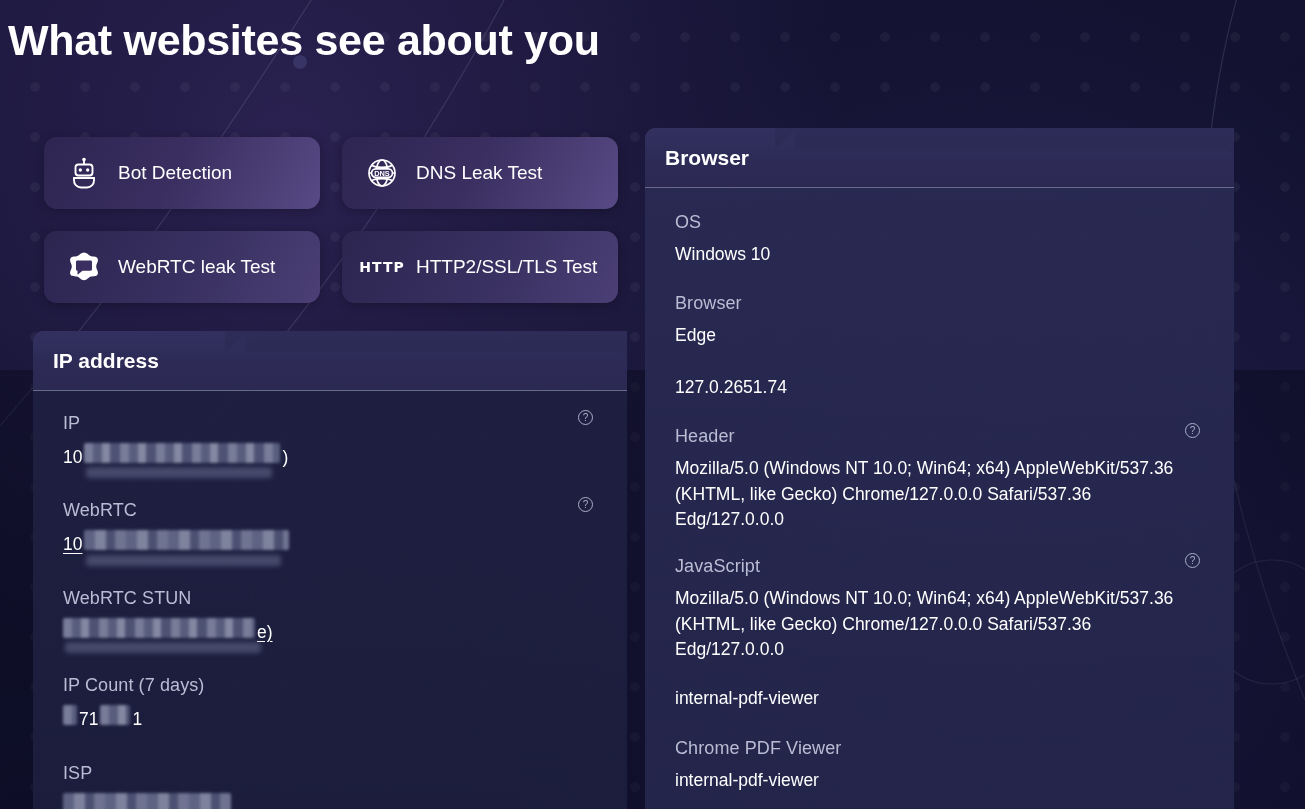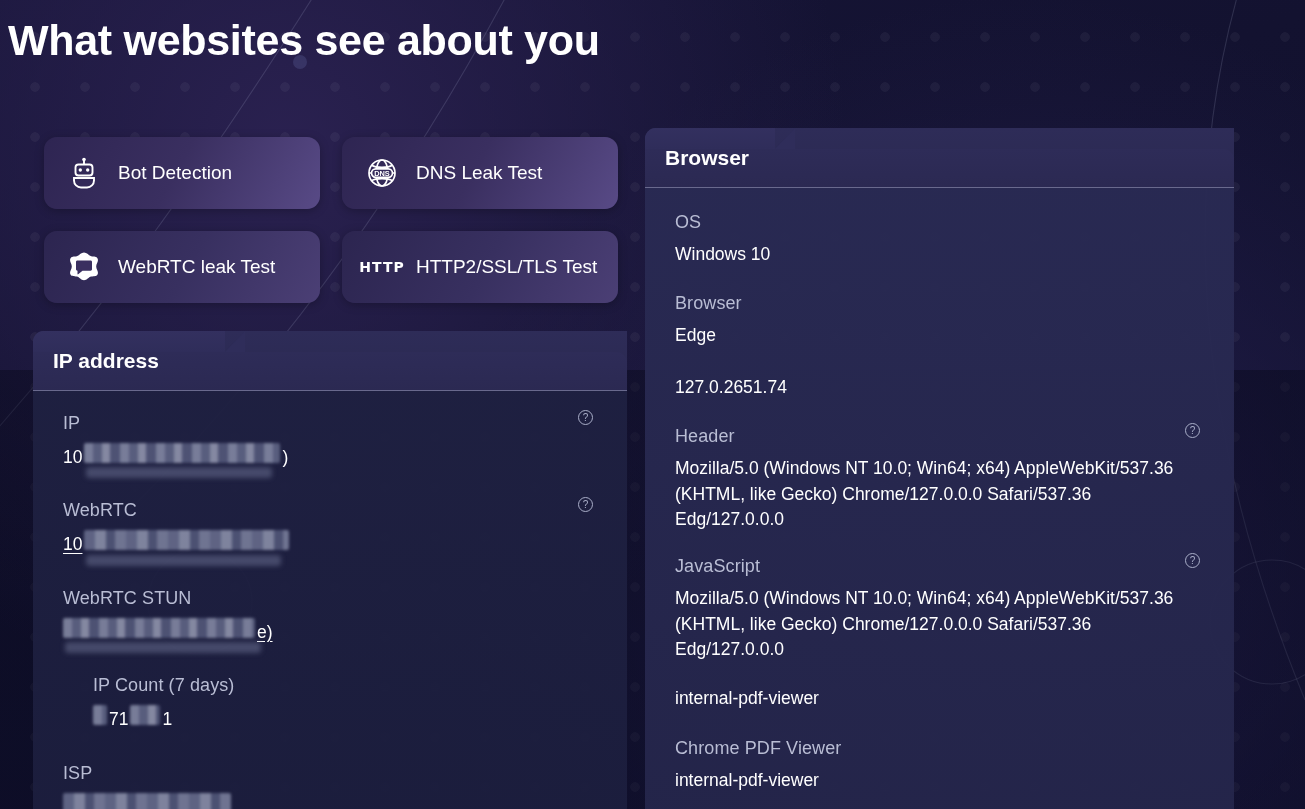--- a/index.html
+++ b/index.html
@@ -338,21 +338,21 @@
         <span class="vrow">
           <span class="redact">
             <span class="blur" style="width:192px"></span>
             <span class="smear" style="width:196px"></span>
           </span>
           <span class="tail underline-link">e)</span>
         </span>
       </div>
     </div>
 
-    <div class="field" style="margin-top:30px;margin-left:30px;">
+    <div class="field" style="margin-top:30px;">
       <div class="k">IP Count (7 days)</div>
       <div class="v">
         <span class="vrow">
           <span class="redact">
             <span class="blur" style="width:14px"></span>
           </span>
           <span class="lead">71</span>
           <span class="redact">
             <span class="blur" style="width:30px"></span>
           </span>

